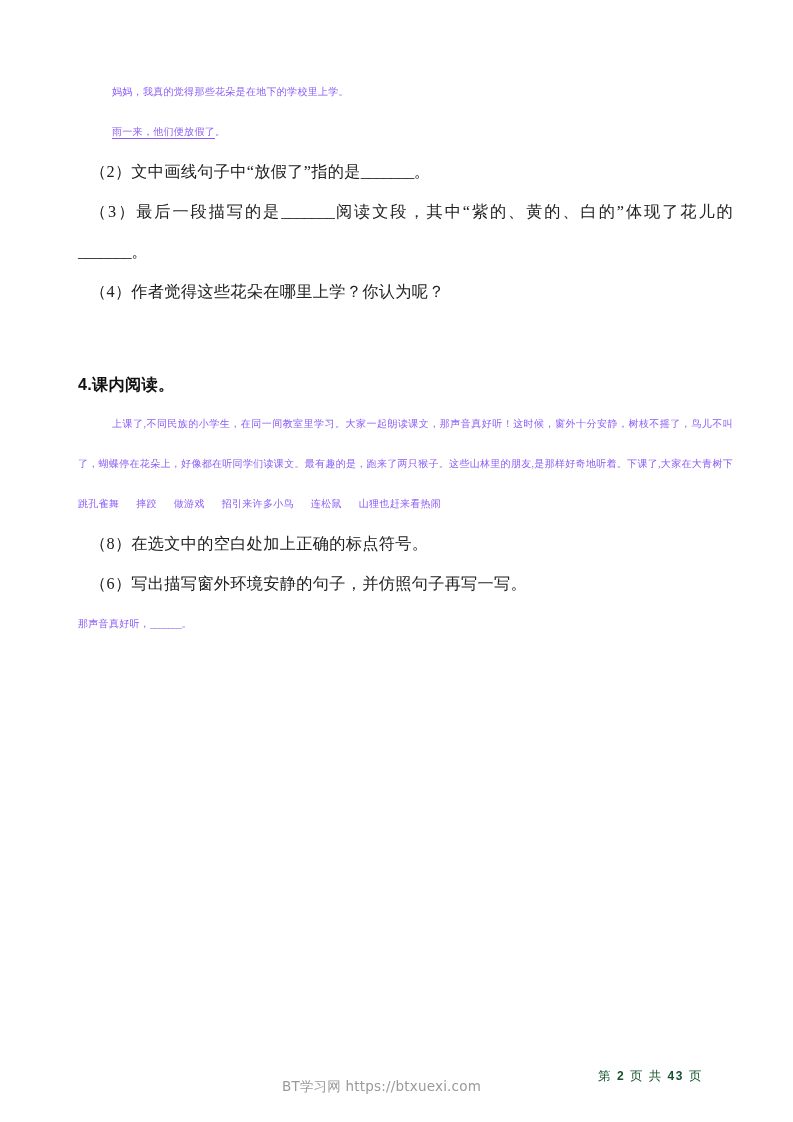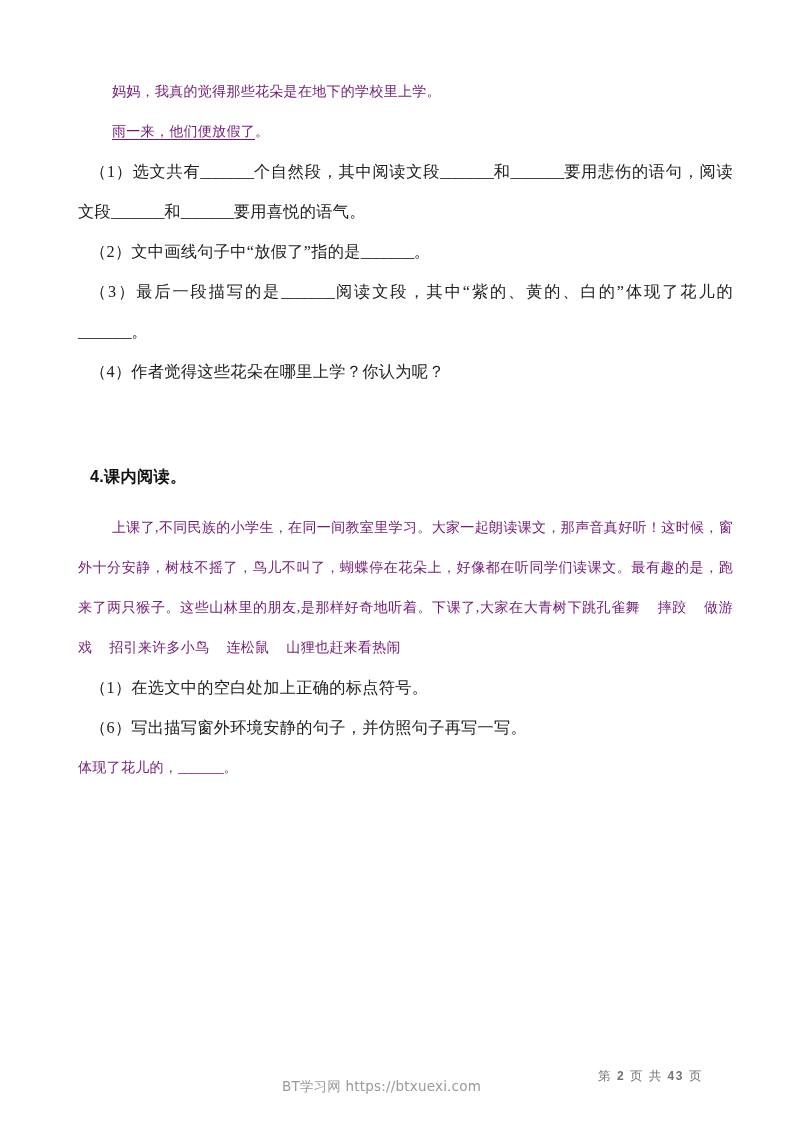--- a/index.html
+++ b/index.html
@@ -25,26 +25,26 @@
     box-sizing: border-box;
     padding: 72px 62px 0 78px;
   }
 
   .content {
     width: 655px;
   }
 
   
   .para {
-    font-size: 14px;
+    font-size: 10px;
     line-height: 40px;
     text-align: justify;
     text-justify: inter-ideograph;
     letter-spacing: 0.3px;
-    color: #701a75;
+    color: #8b5cf6;
     margin: 0;
   }
   .indent2 {
     text-indent: 34px;
   }
   .noindent {
     text-indent: 0;
   }
 
   .q-line {
@@ -57,21 +57,21 @@
     margin: 0;
     text-indent: 12px;
   }
 
   .heading {
     font-size: 16.2px;
     line-height: 40px;
     font-weight: bold;
     letter-spacing: 0.3px;
     color: #111;
-    margin: 12px;
+    margin: 0;
     text-indent: 0;
     font-family: "Liberation Sans", "DejaVu Sans", sans-serif;
   }
 
   .u-line {
     text-decoration: underline;
     text-underline-offset: 3px;
     text-decoration-thickness: 1px;
   }
 
@@ -104,21 +104,21 @@
     color: #9a9a9a;
     font-family: "DejaVu Sans", "Liberation Sans", sans-serif;
     letter-spacing: 0.2px;
     white-space: nowrap;
   }
   .footer-pages {
     position: absolute;
     right: 28px;
     top: -4px;
     font-size: 12.5px;
-    color: #737373;
+    color: #14532d;
     letter-spacing: 1.6px;
     white-space: nowrap;
     font-family: "Liberation Serif", serif;
   }
   .footer-pages .num {
     font-family: "Liberation Sans", sans-serif;
     font-weight: bold;
     font-size: 12px;
   }
 </style>
@@ -128,40 +128,39 @@
 <div class="page">
 
   <div class="content">
 
     <p class="para indent2">妈妈，我真的觉得那些花朵是在地下的学校里上学。</p>
 
 
     <p class="para indent2"><span class="u-line">雨一来，他们便放假了</span><span>。</span></p>
 
 
-    <p class="q-line noindent"><span>（1）选文共有</span><span class="blank">_______</span><span>个自然段，其中阅读文段</span><span class="blank">_______</span><span>和</span><span class="blank">_______</span><span>要用悲伤的语句，阅读文段</span><span class="blank">_______</span><span>和</span><span class="blank">_______</span><span>要用喜悦的语气。</span></p>
 
     <p class="q-line noindent"><span>（2）文中画线句子中“放假了”指的是</span><span class="blank">_______</span><span>。</span></p>
 
     <p class="q-line noindent"><span>（3）最后一段描写的是</span><span class="blank">_______</span><span>阅读文段，其中“紫的、黄的、白的”体现了花儿的</span><span class="blank">_______</span><span>。</span></p>
 
     <p class="q-line noindent">（4）作者觉得这些花朵在哪里上学？你认为呢？</p>
 
     <div class="spacer-lg"></div>
 
     <p class="heading">4.课内阅读。</p>
 
     <p class="para indent2"><span>上课了,不同民族的小学生，在同一间教室里学习。大家一起朗读课文，那声音真好听！这时候，窗外十分安静，树枝不摇了，鸟儿不叫了，蝴蝶停在花朵上，好像都在听同学们读课文。最有趣的是，跑来了两只猴子。这些山林里的朋友,是那样好奇地听着。下课了,大家在大青树下跳孔雀舞</span><span class="gap"></span><span>摔跤</span><span class="gap"></span><span>做游戏</span><span class="gap"></span><span>招引来许多小鸟</span><span class="gap"></span><span>连松鼠</span><span class="gap"></span><span>山狸也赶来看热闹</span></p>
 
-    <p class="q-line noindent">（1）在选文中的空白处加上正确的标点符号。</p>
+    <p class="q-line noindent">（8）在选文中的空白处加上正确的标点符号。</p>
 
 
     <p class="q-line noindent">（6）写出描写窗外环境安静的句子，并仿照句子再写一写。</p>
 
-    <p class="para noindent"><span>体现了花儿的，</span><span class="blank">_______</span><span>。</span></p>
+    <p class="para noindent"><span>那声音真好听，</span><span class="blank">_______</span><span>。</span></p>
 
   </div>
 
   <div class="footer">
     <div class="footer-site">BT学习网 https://btxuexi.com</div>
     <div class="footer-pages"><span>第</span> <span class="num">2</span> <span>页 共</span> <span class="num">43</span> <span>页</span></div>
   </div>
 
 </div>
 

